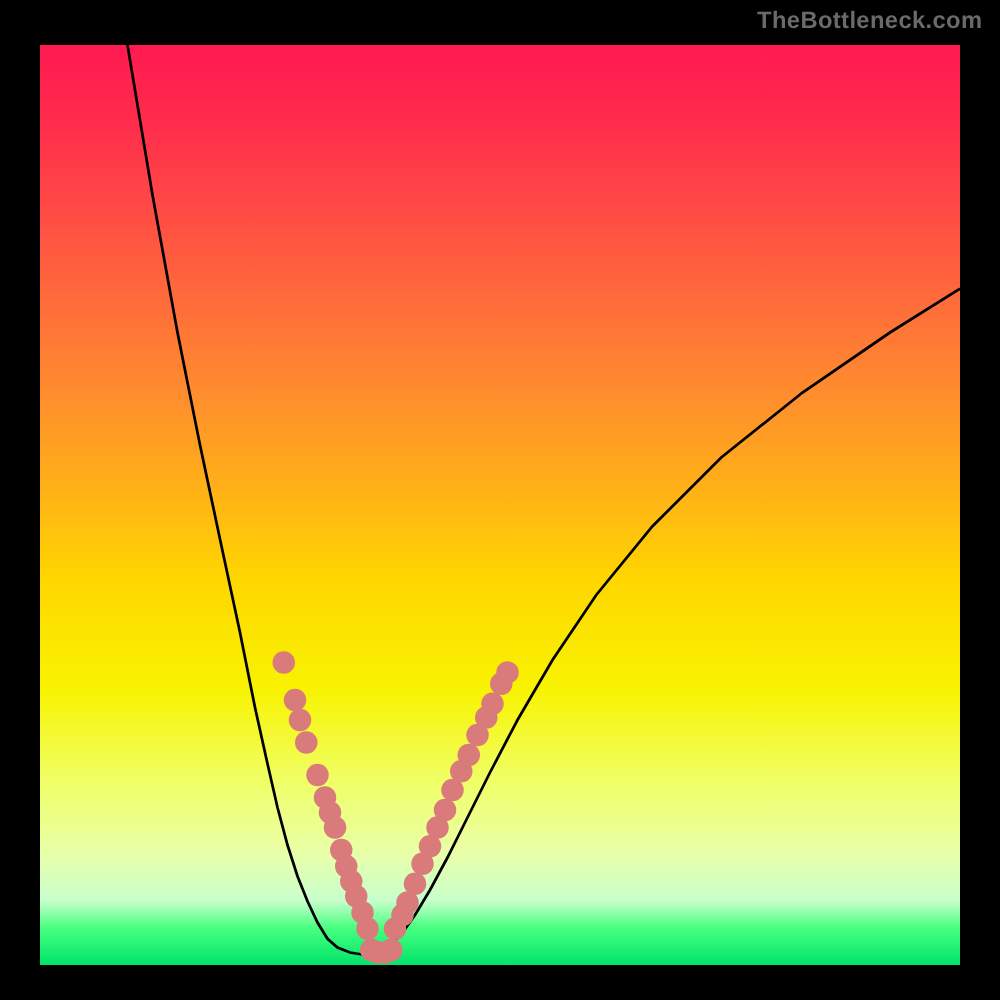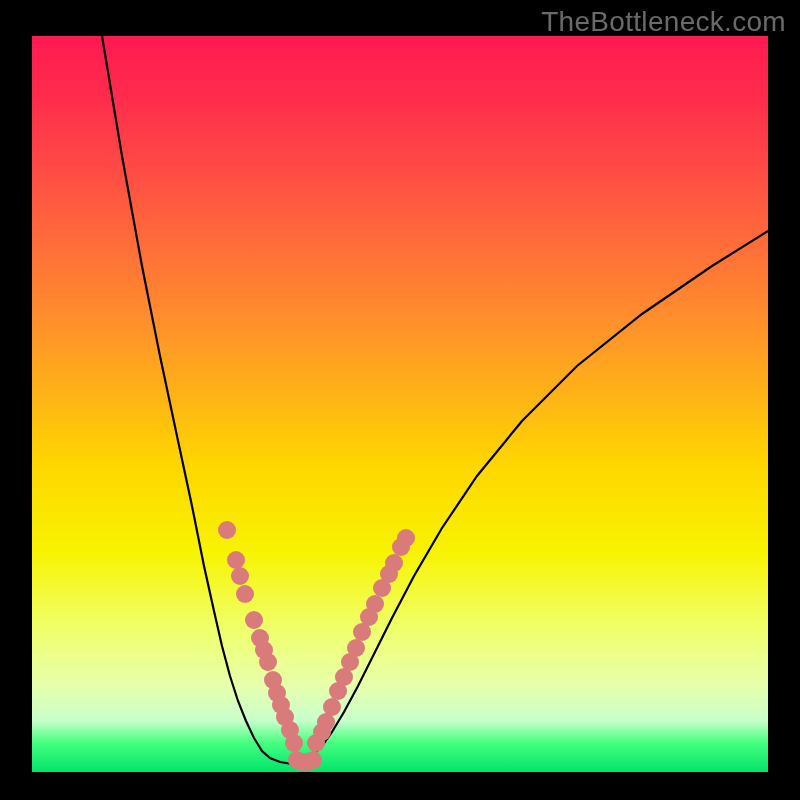--- a/index.html
+++ b/index.html
@@ -1,17 +1,17 @@
 <!DOCTYPE html>
 <html><head>
 <meta charset="utf-8">
 <style>
 * { margin: 0; padding: 0; box-sizing: border-box; }
 body { width: 800px; height: 800px; background: #000; position: relative; font-family: Arial, sans-serif; overflow: hidden; }
-.watermark { position: absolute; top: 6px; right: 14px; color: #6a6a6a; font-size: 28px; font-weight: 400; letter-spacing: 0.3px; z-index: 10; }
+.watermark { position: absolute; top: 6px; right: 14px; color: #6a6a6a; font-size: 19px; font-weight: 700; letter-spacing: 0.3px; z-index: 10; }
 .chart-area { position: absolute; top: 36px; left: 32px; width: 736px; height: 736px; overflow: hidden; }
 .gradient-bg { position: absolute; inset: 0; background: linear-gradient(to bottom,
   #ff1a51 0%,
   #ff2b4c 8%,
   #ff4b45 18%,
   #ff6c3a 28%,
   #ff8d2d 38%,
   #ffb018 48%,
   #ffd600 58%,
   #f8f300 70%,

